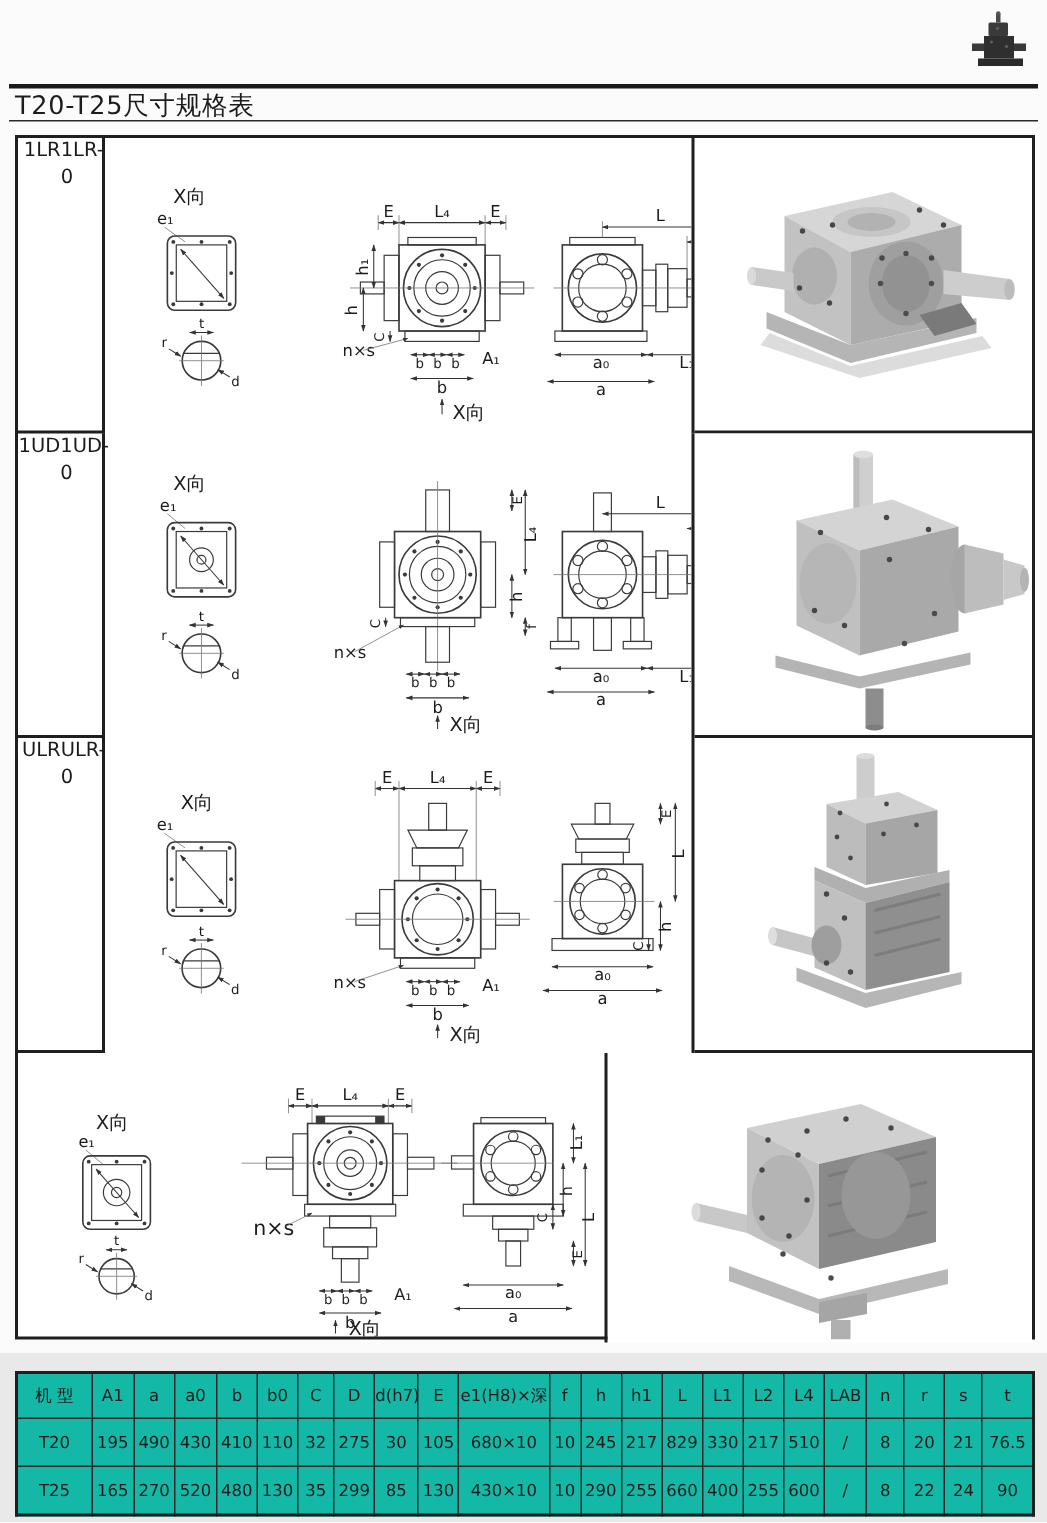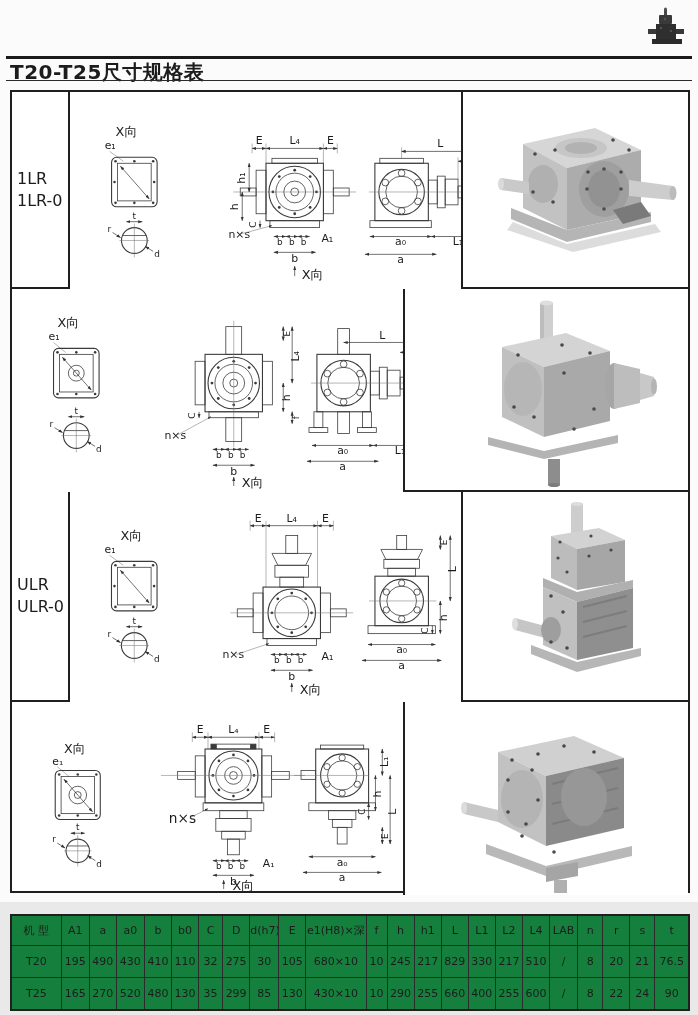--- a/index.html
+++ b/index.html
@@ -1,31 +1,31 @@
 <!DOCTYPE html>
 <html><head>
 <meta charset="utf-8">
 <style>
   html,body{margin:0;padding:0;background:#fff;}
   .page{position:relative;width:698px;height:1015px;background:#fbfbfb;overflow:hidden;
         font-family:"DejaVu Sans","Liberation Sans",sans-serif;color:#1c1c1c;}
   .rule-thick{position:absolute;left:6px;right:6px;top:56px;height:3px;background:#1a1a1a;}
   .rule-thin{position:absolute;left:6px;right:6px;top:80px;height:1px;background:#2a2a2a;}
-  .title{position:absolute;left:10px;top:59px;font-size:20px;font-weight:bold;letter-spacing:.5px;}
+  .title{position:absolute;left:10px;top:59px;font-size:17px;font-weight:normal;letter-spacing:.5px;}
   .logo{position:absolute;right:8px;top:6px;}
   .spec-table{position:absolute;left:10px;top:90px;width:680px;height:803px;border:2px solid #1f1f1f;
               box-sizing:border-box;display:flex;flex-direction:column;background:#fff;}
   .spec-row{display:flex;box-sizing:border-box;}
   .cell-model{width:58px;border-right:2px solid #1f1f1f;box-sizing:border-box;display:flex;
-              flex-direction:column;justify-content:center;padding-left:5px;font-size:16px;line-height:1.35;}
+              flex-direction:row;justify-content:center;padding-left:5px;font-size:13px;line-height:1.35;}
   .cell-drawing{width:393px;border-right:2px solid #1f1f1f;box-sizing:border-box;position:relative;overflow:hidden;}
   .cell-photo{flex:1;display:flex;align-items:center;justify-content:center;box-sizing:border-box;background:#fff;}
   .bb{border-bottom:2px solid #1f1f1f;}
   .band{position:absolute;left:0;top:902px;width:698px;height:113px;background:#e9e9e9;}
-  table.dims{position:absolute;left:10px;top:914px;width:680px;border-collapse:collapse;background:#15803d;
+  table.dims{position:absolute;left:10px;top:914px;width:680px;border-collapse:collapse;background:#14b8a6;
              table-layout:fixed;border:2px solid #1f1f1f;}
   table.dims th,table.dims td{border:1px solid #2b2b2b;font-size:11px;font-weight:normal;text-align:center;
              padding:0;overflow:hidden;white-space:nowrap;}
   table.dims th{height:29px;}
   table.dims td{height:31px;}
   
   .ol{fill:none;stroke:#3a3a3a;stroke-width:1.1;}
   .olt{fill:none;stroke:#3a3a3a;stroke-width:.8;}
   .dim{stroke:#333;stroke-width:.7;}
   .cl{stroke:#777;stroke-width:.55;}
@@ -211,20 +211,24 @@
             <circle cx="158" cy="80" r="1.8" fill="#474747"></circle>
           <circle cx="141" cy="77" r="1.8" fill="#4c4c4c"></circle>
             <circle cx="141" cy="117" r="1.8" fill="#4c4c4c"></circle>
           <circle cx="124" cy="97" r="1.8" fill="#4c4c4c"></circle>
             <circle cx="158" cy="97" r="1.8" fill="#4c4c4c"></circle>
         </svg>
       </div>
     </div>
 
     <div class="spec-row" style="height:203px">
+      <div class="cell-model bb">
+        <span>1UD</span>
+        <span>1UD-0</span>
+      </div>
       <div class="cell-drawing">
         <svg width="391" height="201" viewBox="0 0 391 203">
 
           <text x="55" y="38" class="lbl2" text-anchor="middle">X向</text>
           <text x="35" y="52" class="lbl">e₁</text>
           <line x1="40" y1="54" x2="52" y2="64" class="cl"></line>
           <rect x="40" y="60" width="46" height="50" rx="5" class="ol"></rect>
           <rect x="46" y="66" width="34" height="38" class="olt"></rect>
           <circle cx="63" cy="85" r="8" class="olt"></circle>
             <circle cx="63" cy="85" r="3" class="olt"></circle>

